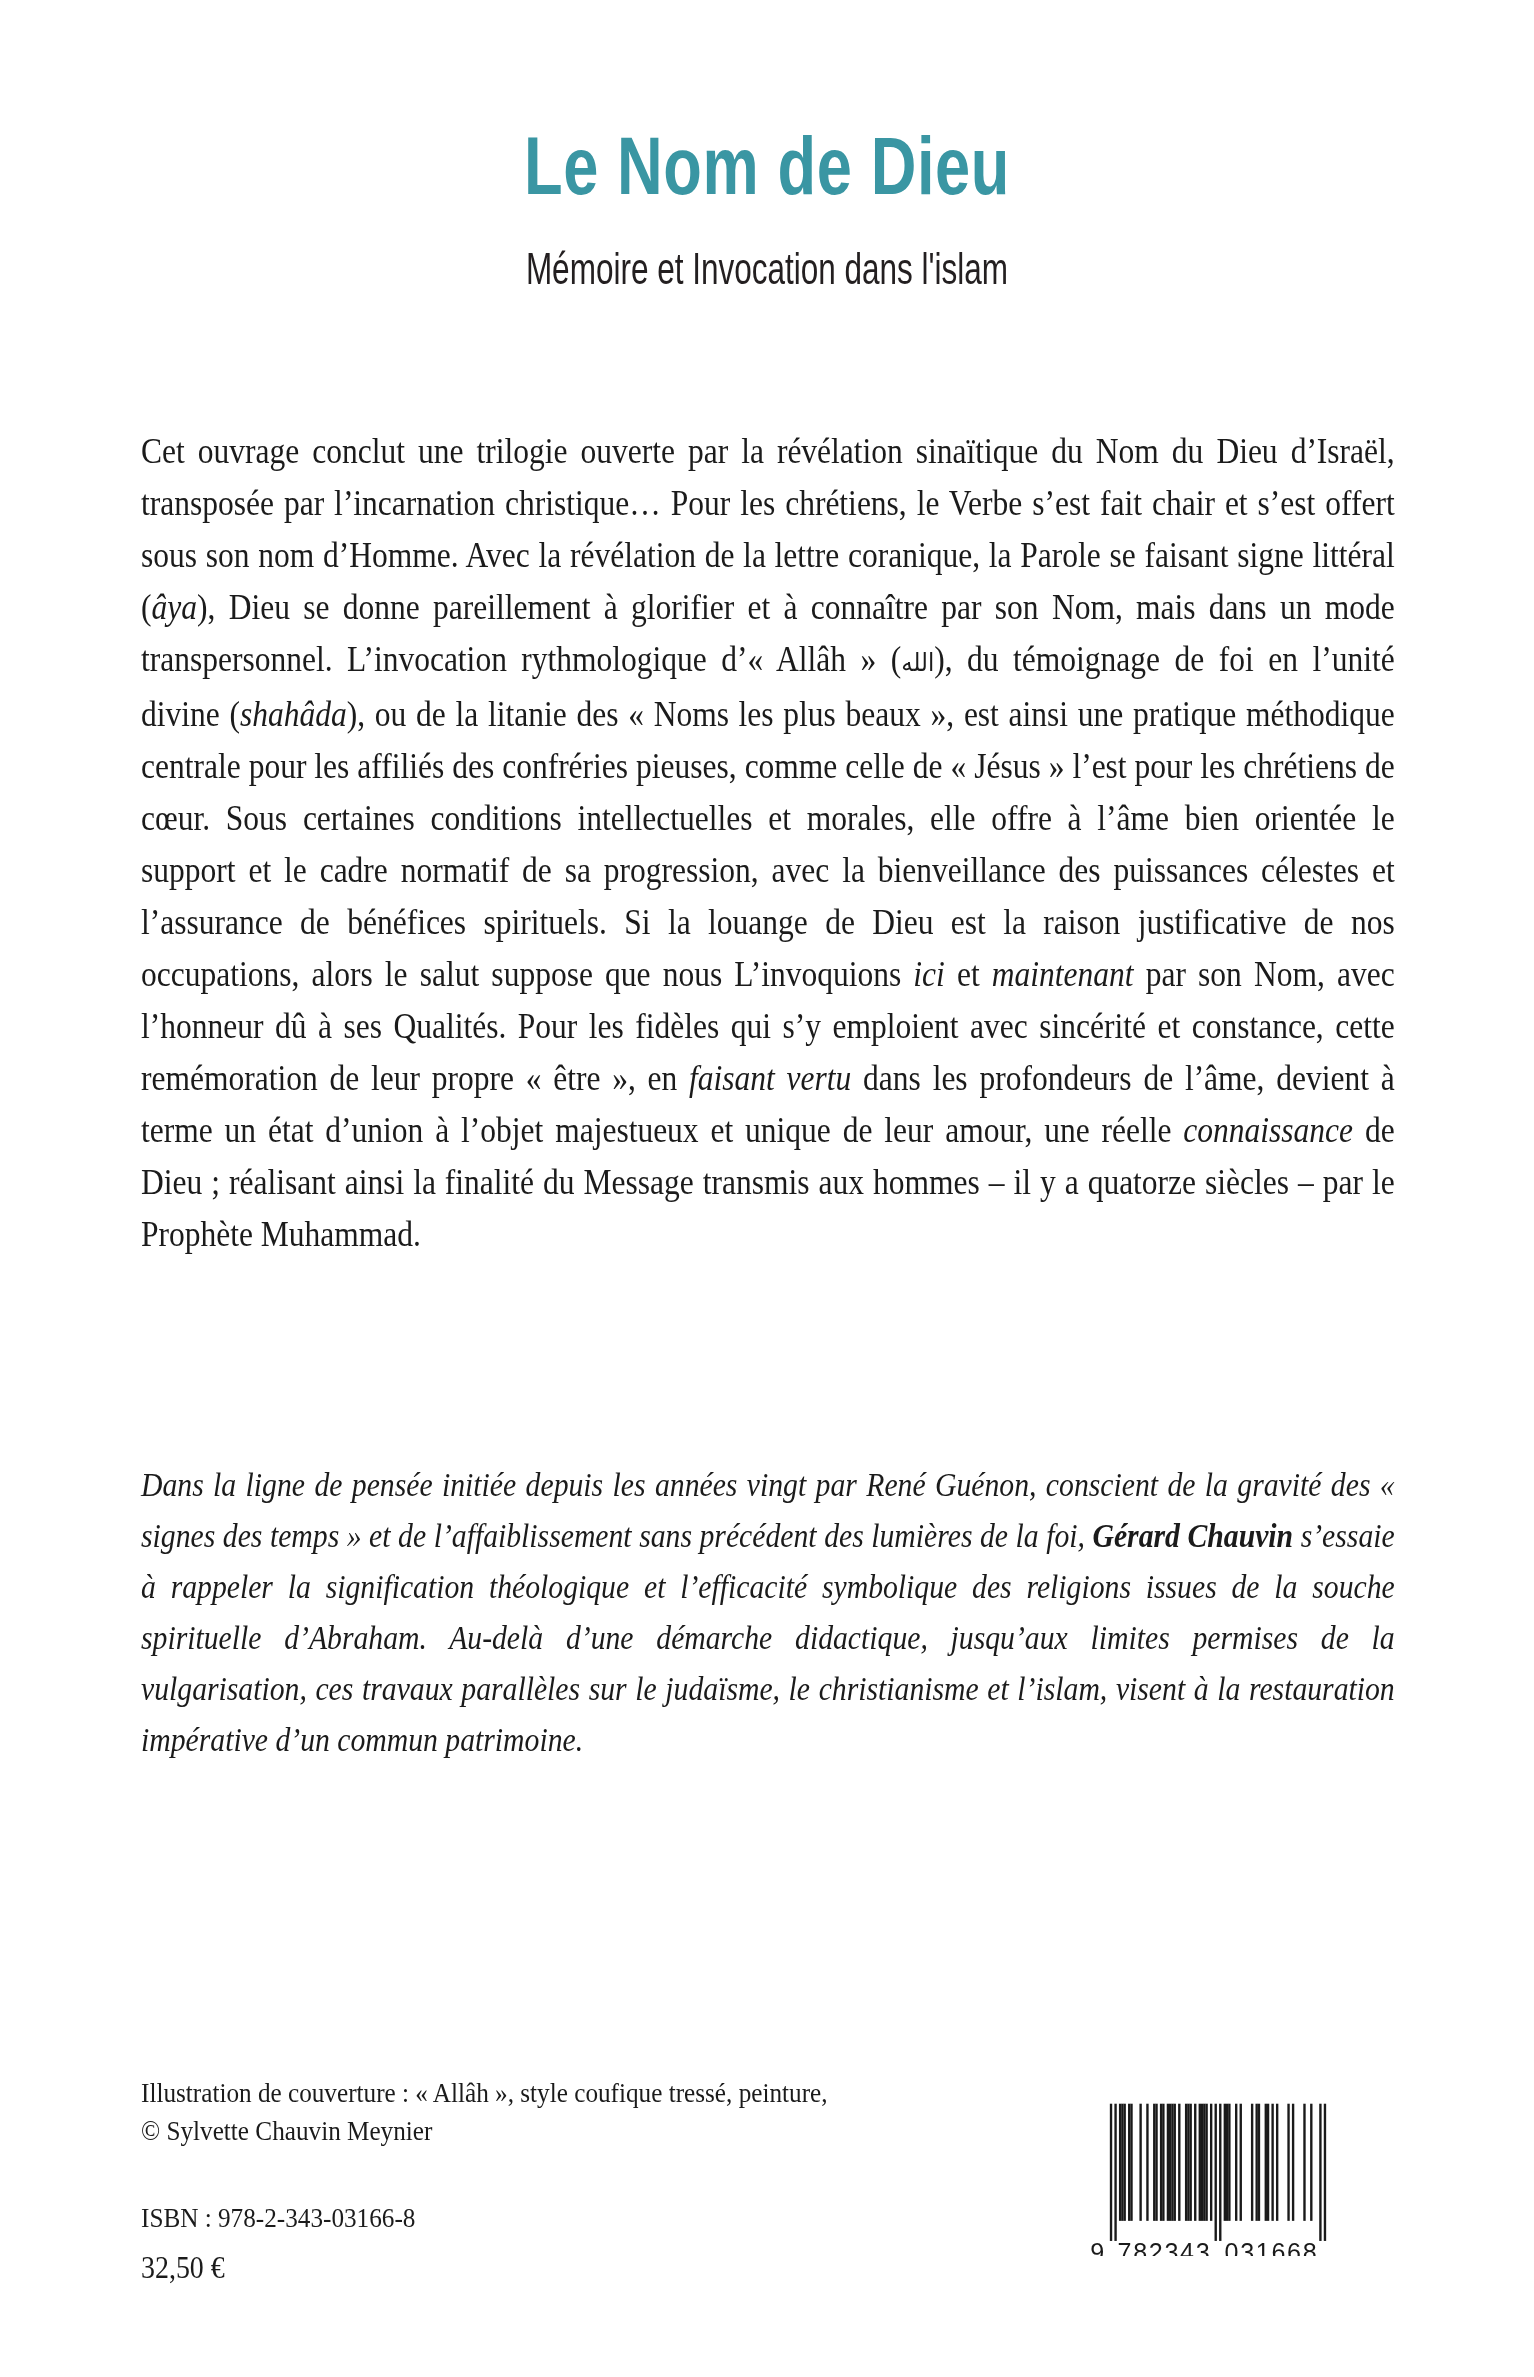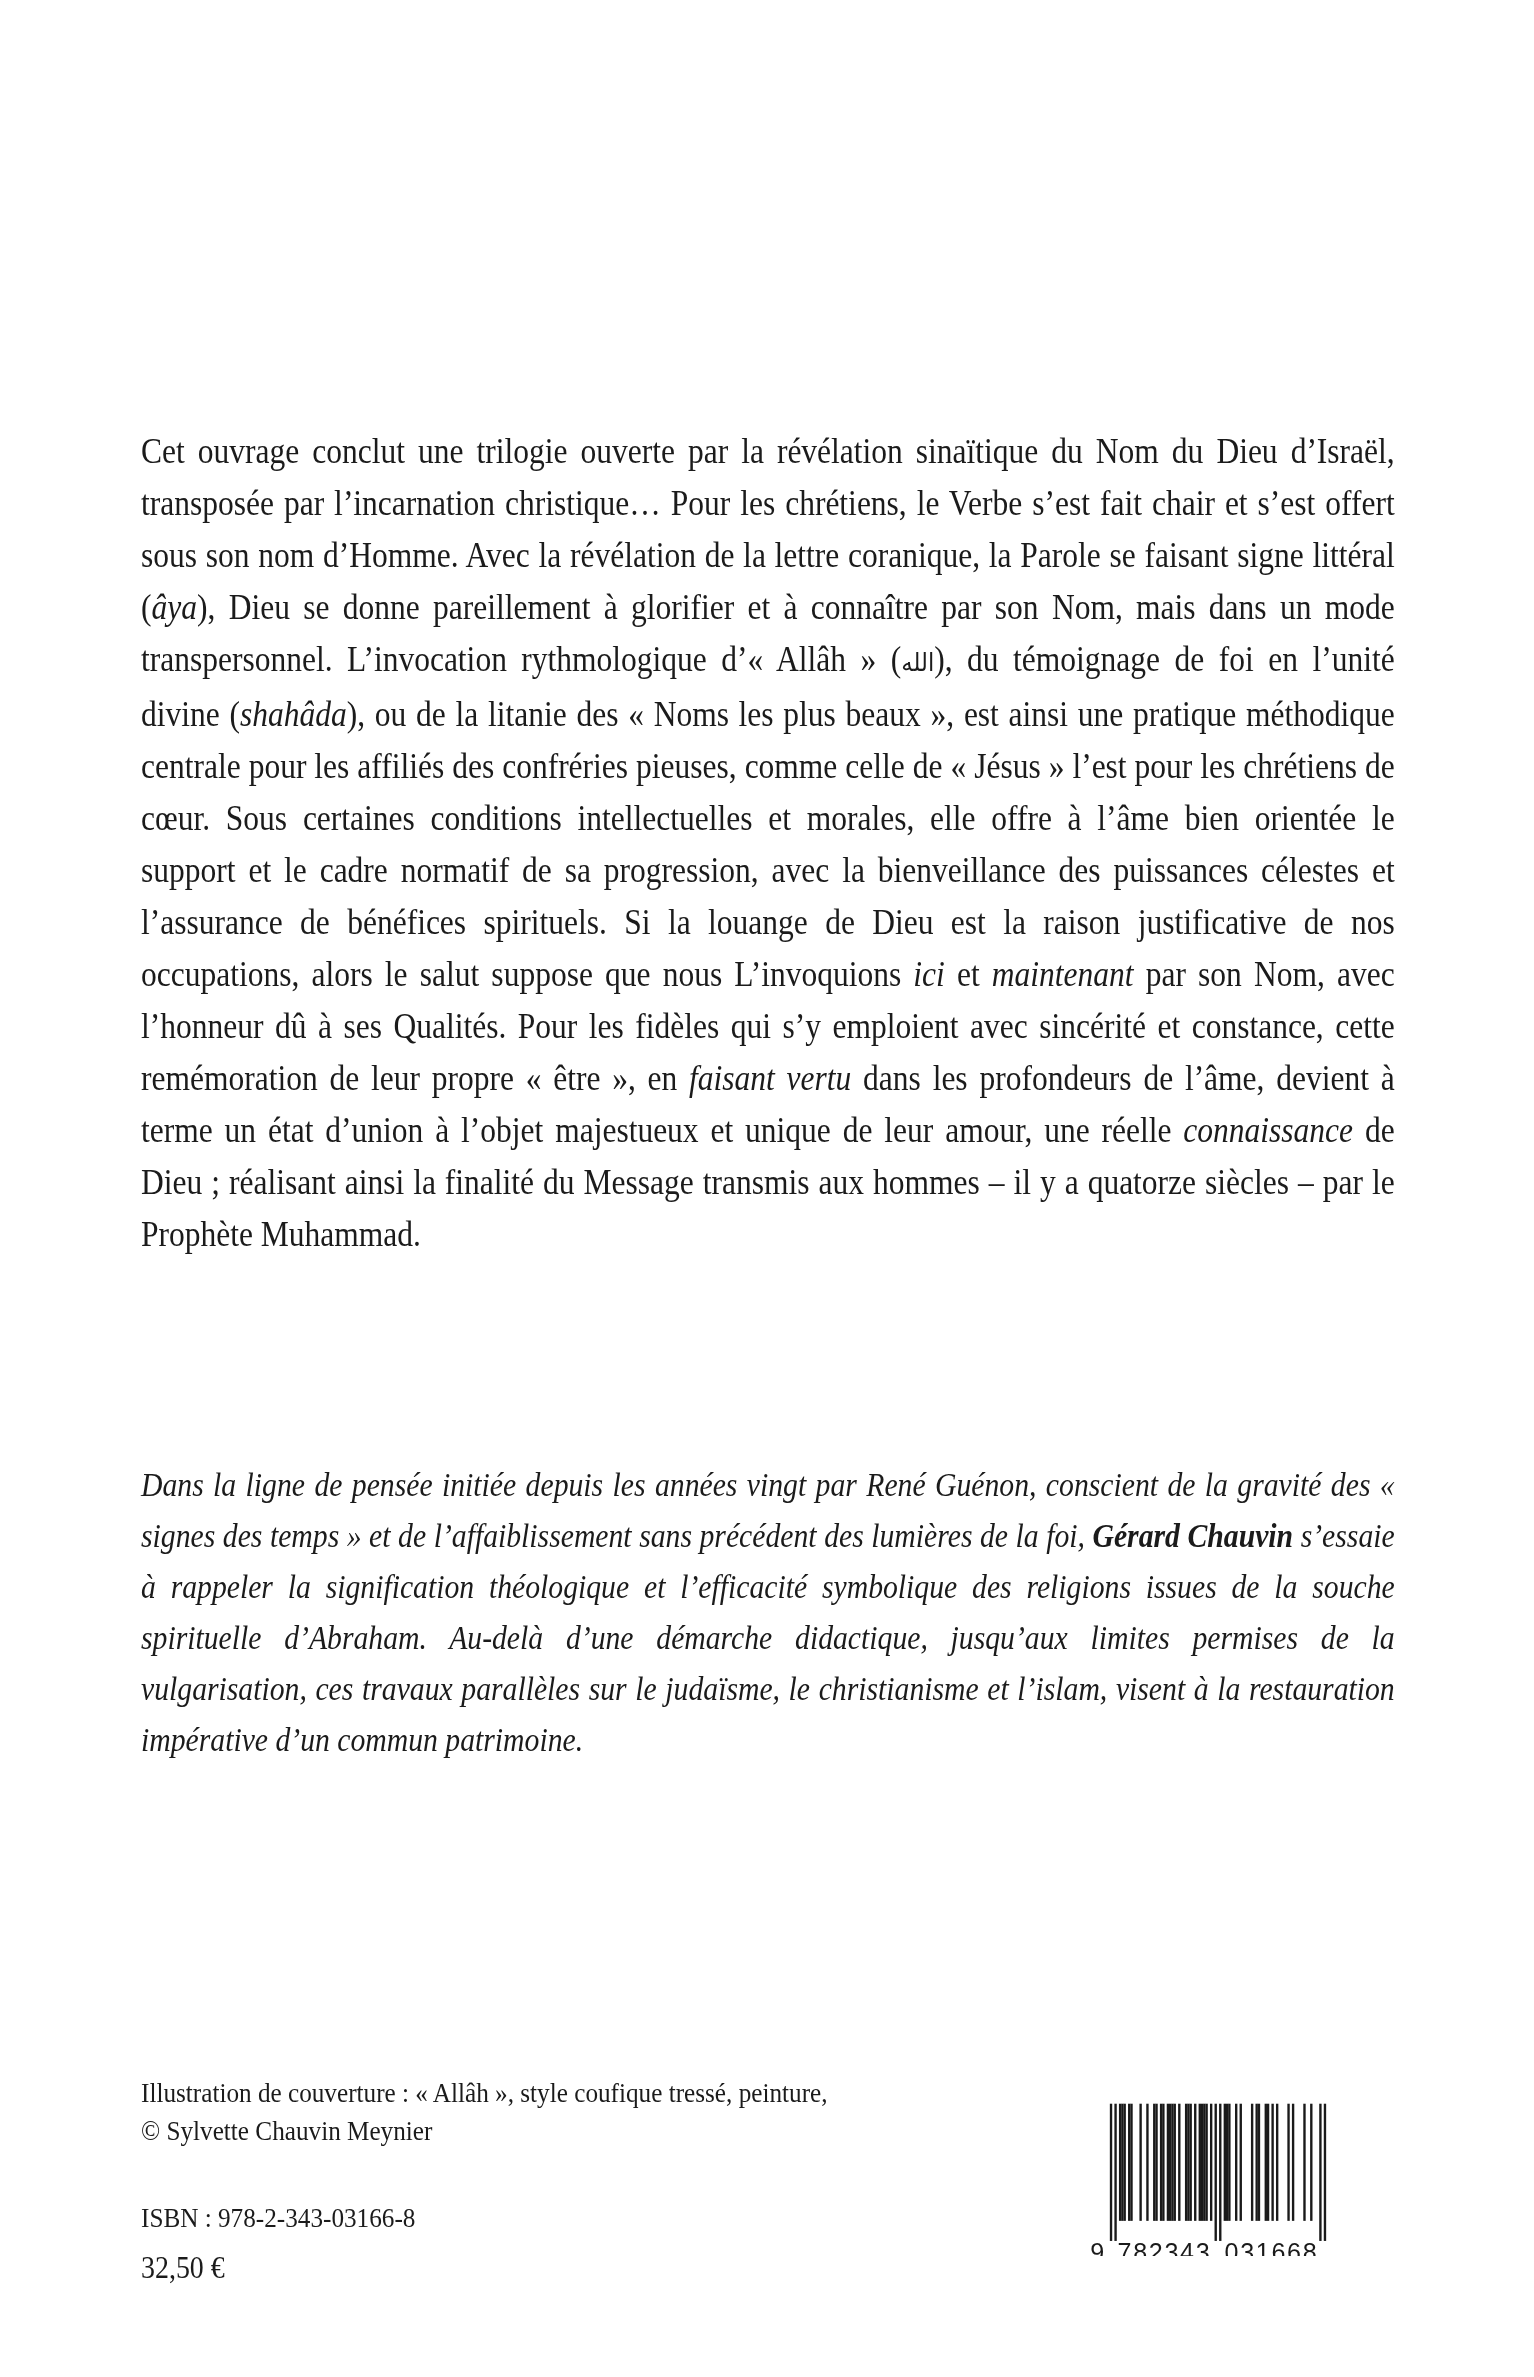--- a/index.html
+++ b/index.html
@@ -132,20 +132,24 @@
     width: 302px;
     height: 164px;
   }
   .barcode-svg { display: block; }
 </style>
 </head>
 <body>
 
 <div class="page">
 
+  <div class="title-block">
+    <h1 class="book-title">Le Nom de Dieu</h1>
+    <h2 class="book-subtitle">Mémoire et Invocation dans l'islam</h2>
+  </div>
 
   <div class="body-copy">
     <p>Cet ouvrage conclut une trilogie ouverte par la révélation sinaïtique du Nom du Dieu d’Israël, transposée par l’incarnation christique… Pour les chrétiens, le Verbe s’est fait chair et s’est offert sous son nom d’Homme. Avec la révélation de la lettre coranique, la Parole se faisant signe littéral (<em>âya</em>), Dieu se donne pareillement à glorifier et à connaître par son Nom, mais dans un mode transpersonnel. L’invocation rythmologique d’« Allâh » (<span class="ar">الله</span>), du témoignage de foi en l’unité divine (<em>shahâda</em>), ou de la litanie des « Noms les plus beaux », est ainsi une pratique méthodique centrale pour les affiliés des confréries pieuses, comme celle de « Jésus » l’est pour les chrétiens de cœur. Sous certaines conditions intellectuelles et morales, elle offre à l’âme bien orientée le support et le cadre normatif de sa progression, avec la bienveillance des puissances célestes et l’assurance de bénéfices spirituels. Si la louange de Dieu est la raison justificative de nos occupations, alors le salut suppose que nous L’invoquions <em>ici</em> et <em>maintenant</em> par son Nom, avec l’honneur dû à ses Qualités. Pour les fidèles qui s’y emploient avec sincérité et constance, cette remémoration de leur propre « être », en <em>faisant vertu</em> dans les profondeurs de l’âme, devient à terme un état d’union à l’objet majestueux et unique de leur amour, une réelle <em>connaissance</em> de Dieu ; réalisant ainsi la finalité du Message transmis aux hommes – il y a quatorze siècles – par le Prophète Muhammad.</p>
   </div>
 
   <div class="author-note">
     <p>Dans la ligne de pensée initiée depuis les années vingt par René Guénon, conscient de la gravité des « signes des temps » et de l’affaiblissement sans précédent des lumières de la foi, <span class="author-name">Gérard Chauvin</span> s’essaie à rappeler la signification théologique et l’efficacité symbolique des religions issues de la souche spirituelle d’Abraham. Au-delà d’une démarche didactique, jusqu’aux limites permises de la vulgarisation, ces travaux parallèles sur le judaïsme, le christianisme et l’islam, visent à la restauration impérative d’un commun patrimoine.</p>
   </div>
 
   <div class="footer">

